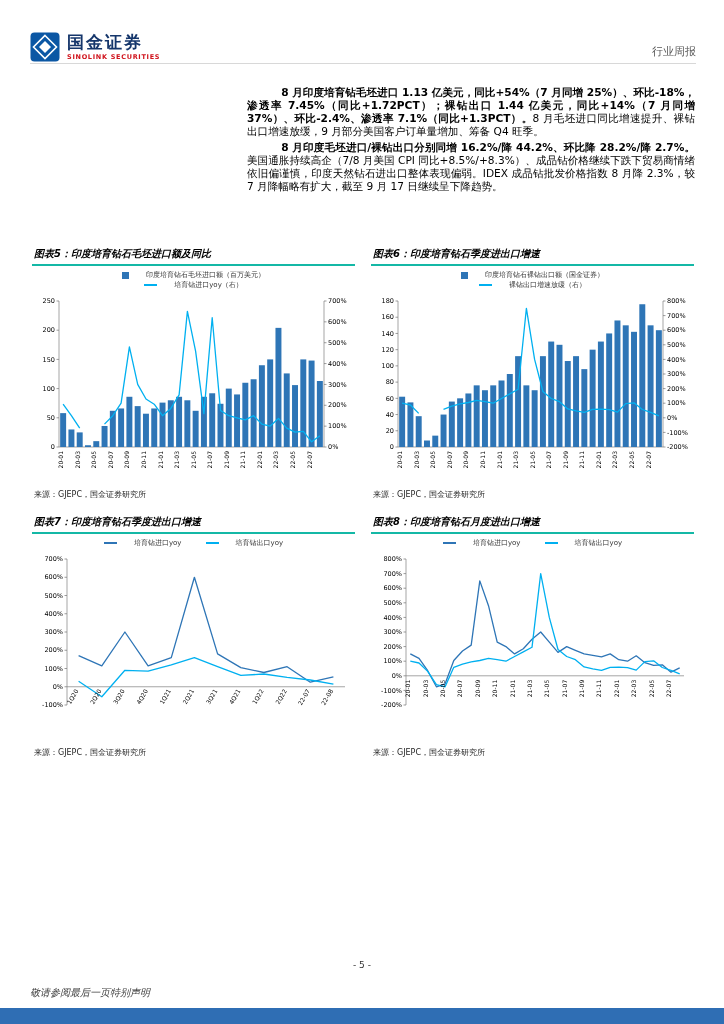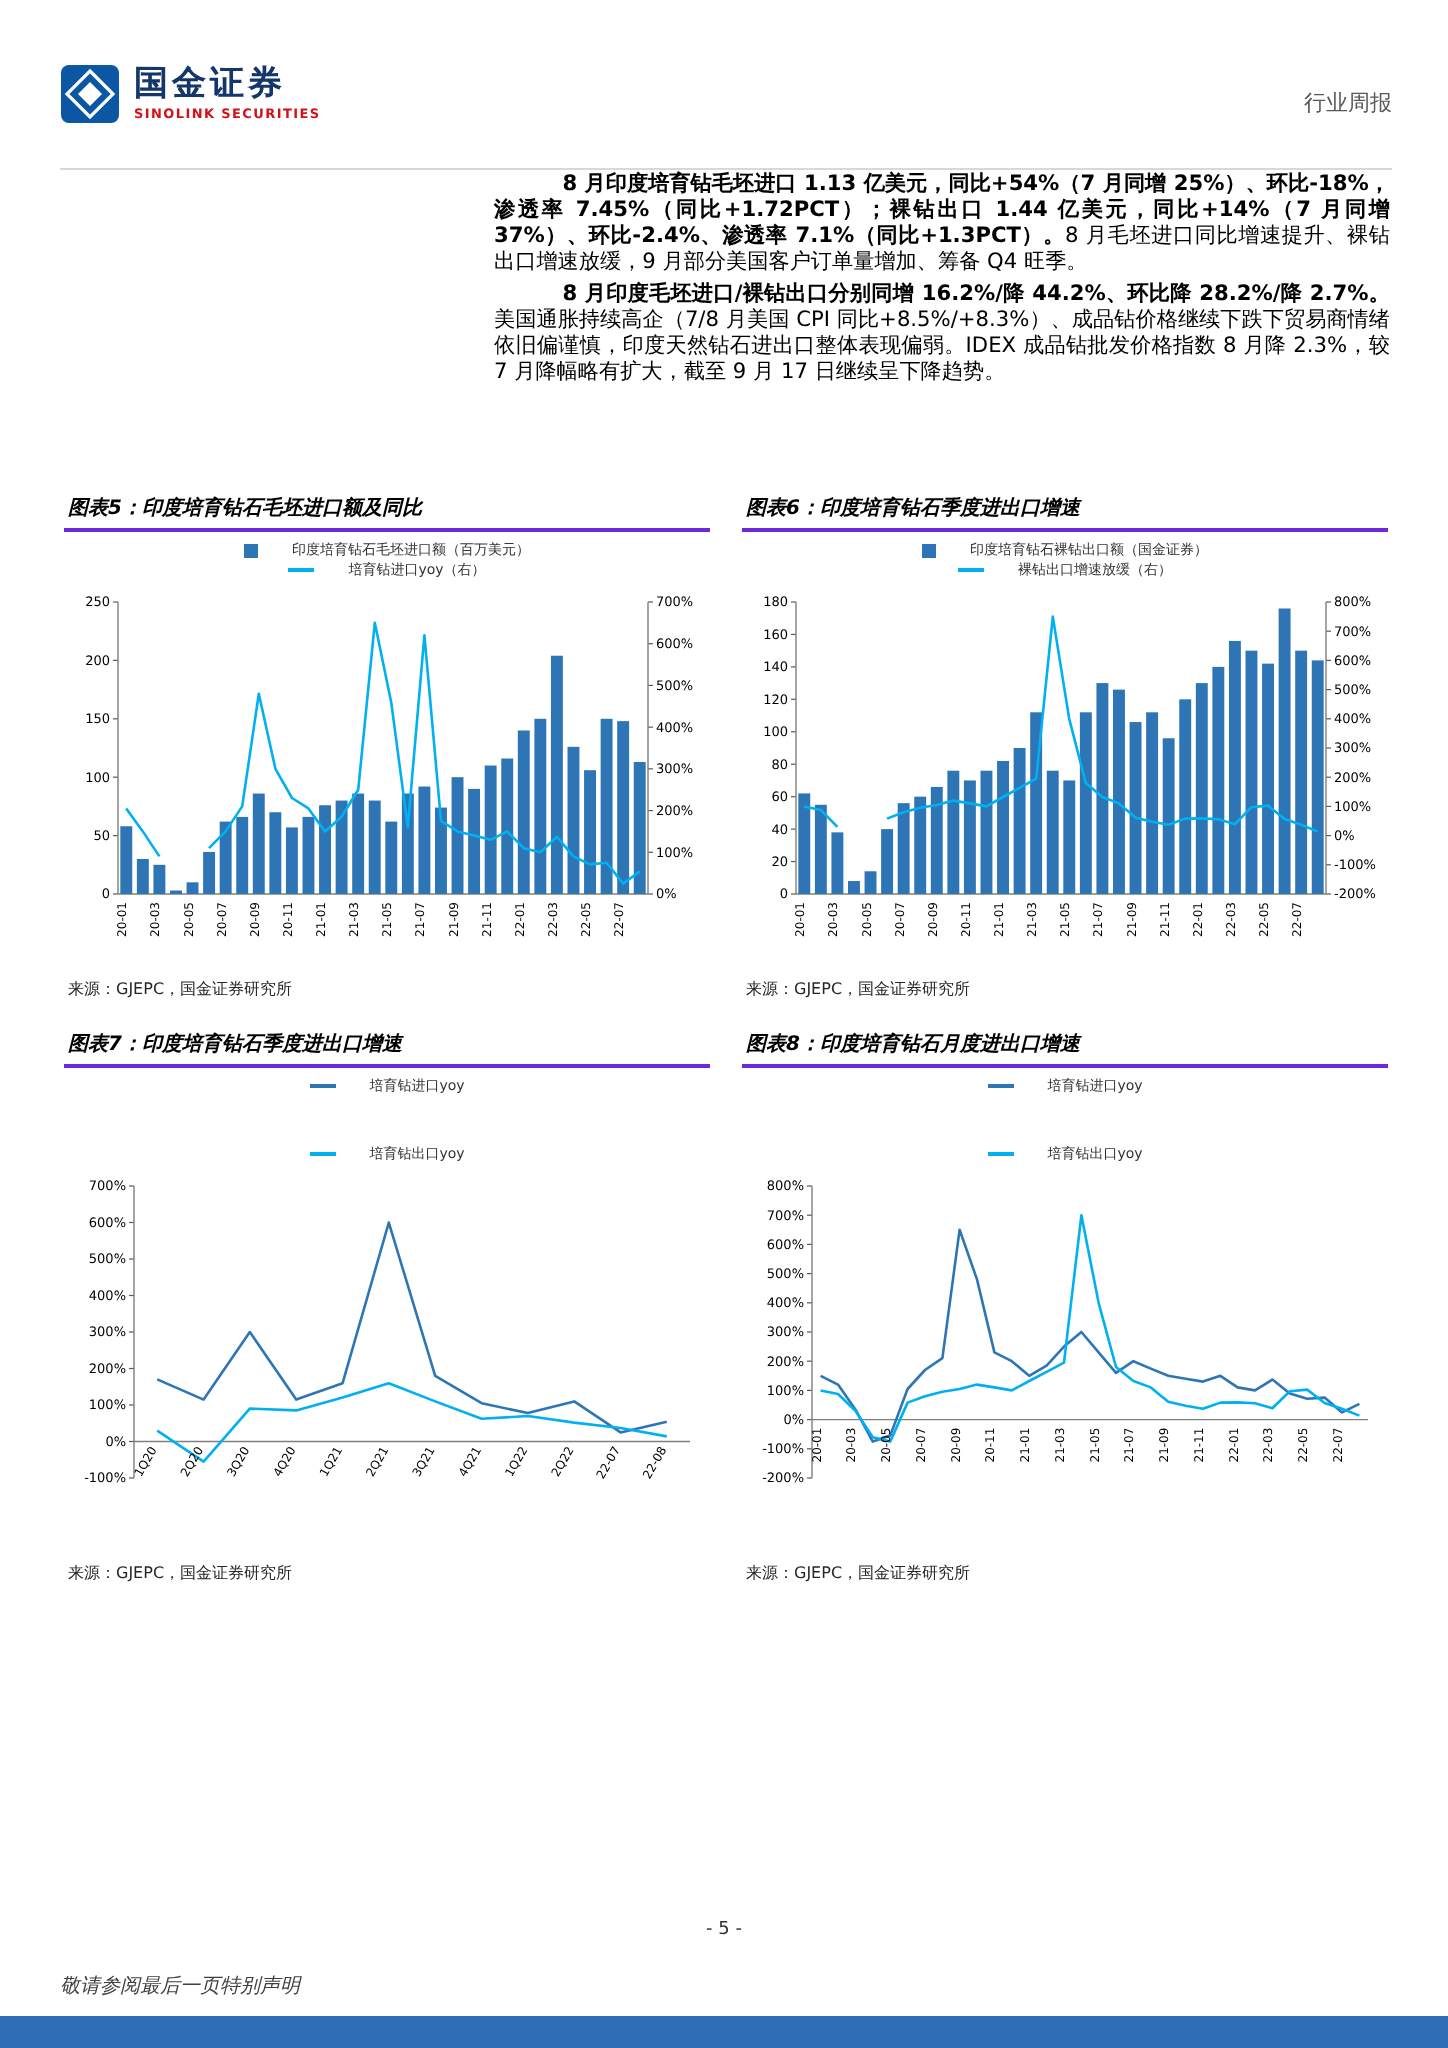--- a/index.html
+++ b/index.html
@@ -1,38 +1,38 @@
 <!DOCTYPE html>
 <html><head>
 <meta charset="utf-8">
 <style>
   * { margin:0; padding:0; box-sizing:border-box; }
   html,body { background:#ffffff; }
   body { font-family:"DejaVu Sans", sans-serif; }
   .page { width:724px; height:1024px; background:#ffffff; position:relative; margin:0 auto; overflow:hidden; color:#000; }
 
   
-  .header { position:absolute; top:32px; left:30px; right:28px; display:flex; justify-content:space-between; align-items:flex-end; padding-bottom:22px; border-bottom:1px solid #d8d8d8; }
+  .header { position:absolute; top:32px; left:30px; right:28px; display:flex; justify-content:space-between; align-items:flex-end; padding-bottom:1px; border-bottom:1px solid #d8d8d8; }
   .brand { display:flex; align-items:center; gap:7px; }
   .brand-text { display:flex; flex-direction:column; line-height:1.05; }
   .brand-cn { font-size:17px; font-weight:bold; color:#15366B; letter-spacing:2px; }
   .brand-en { font-size:6.5px; font-weight:bold; color:#D0121B; letter-spacing:0.7px; margin-top:2px; }
   .report-type { font-size:11px; color:#595959; padding-bottom:3px; }
 
   
   .body-text { position:absolute; left:247px; right:29px; top:86px; }
   .para { font-size:10.6px; line-height:1.24; text-align:justify; text-indent:2em; margin-bottom:2px; color:#000; }
   .para .b { font-weight:bold;margin-left:13px; }
 
   
   .charts { position:absolute; left:32px; right:30px; top:246px; display:grid; grid-template-columns:1fr 1fr; column-gap:16px; row-gap:14px; }
   .chart-cell { width:323px; }
-  .chart-title { font-size:10px; font-weight:bold; font-style:italic; color:#000; border-bottom:2px solid #6d28d9; padding:1px 0 3px 2px; }
+  .chart-title { font-size:10px; font-weight:bold; font-style:italic; color:#000; border-bottom:2px solid #14b8a6; padding:1px 0 3px 2px; }
   .legend { display:flex; flex-direction:column; align-items:center; gap:0; margin-top:4px; font-size:7px; color:#333; }
-  .legend.inline { flex-direction:column; justify-content:center; gap:24px; }
+  .legend.inline { flex-direction:row; justify-content:center; gap:24px; }
   .legend-item { display:inline-flex; align-items:center; gap:17px; line-height:10px; white-space:nowrap; }
   .sw-bar { width:7px; height:7px; display:inline-block; }
   .sw-line { width:13px; height:2px; display:inline-block; }
   .chart-svg { display:block; margin-top:1px; }
   .source { font-size:8px; color:#262626; margin-top:2px; padding-left:2px; }
 
   
   .page-number { position:absolute; bottom:54px; left:0; right:0; text-align:center; font-size:9px; color:#333; }
   .disclaimer { position:absolute; bottom:24px; left:30px; font-size:10px; font-style:italic; color:#404040; }
   .bottom-bar { position:absolute; bottom:0; left:0; right:0; height:16px; background:#2F6EB4; }

